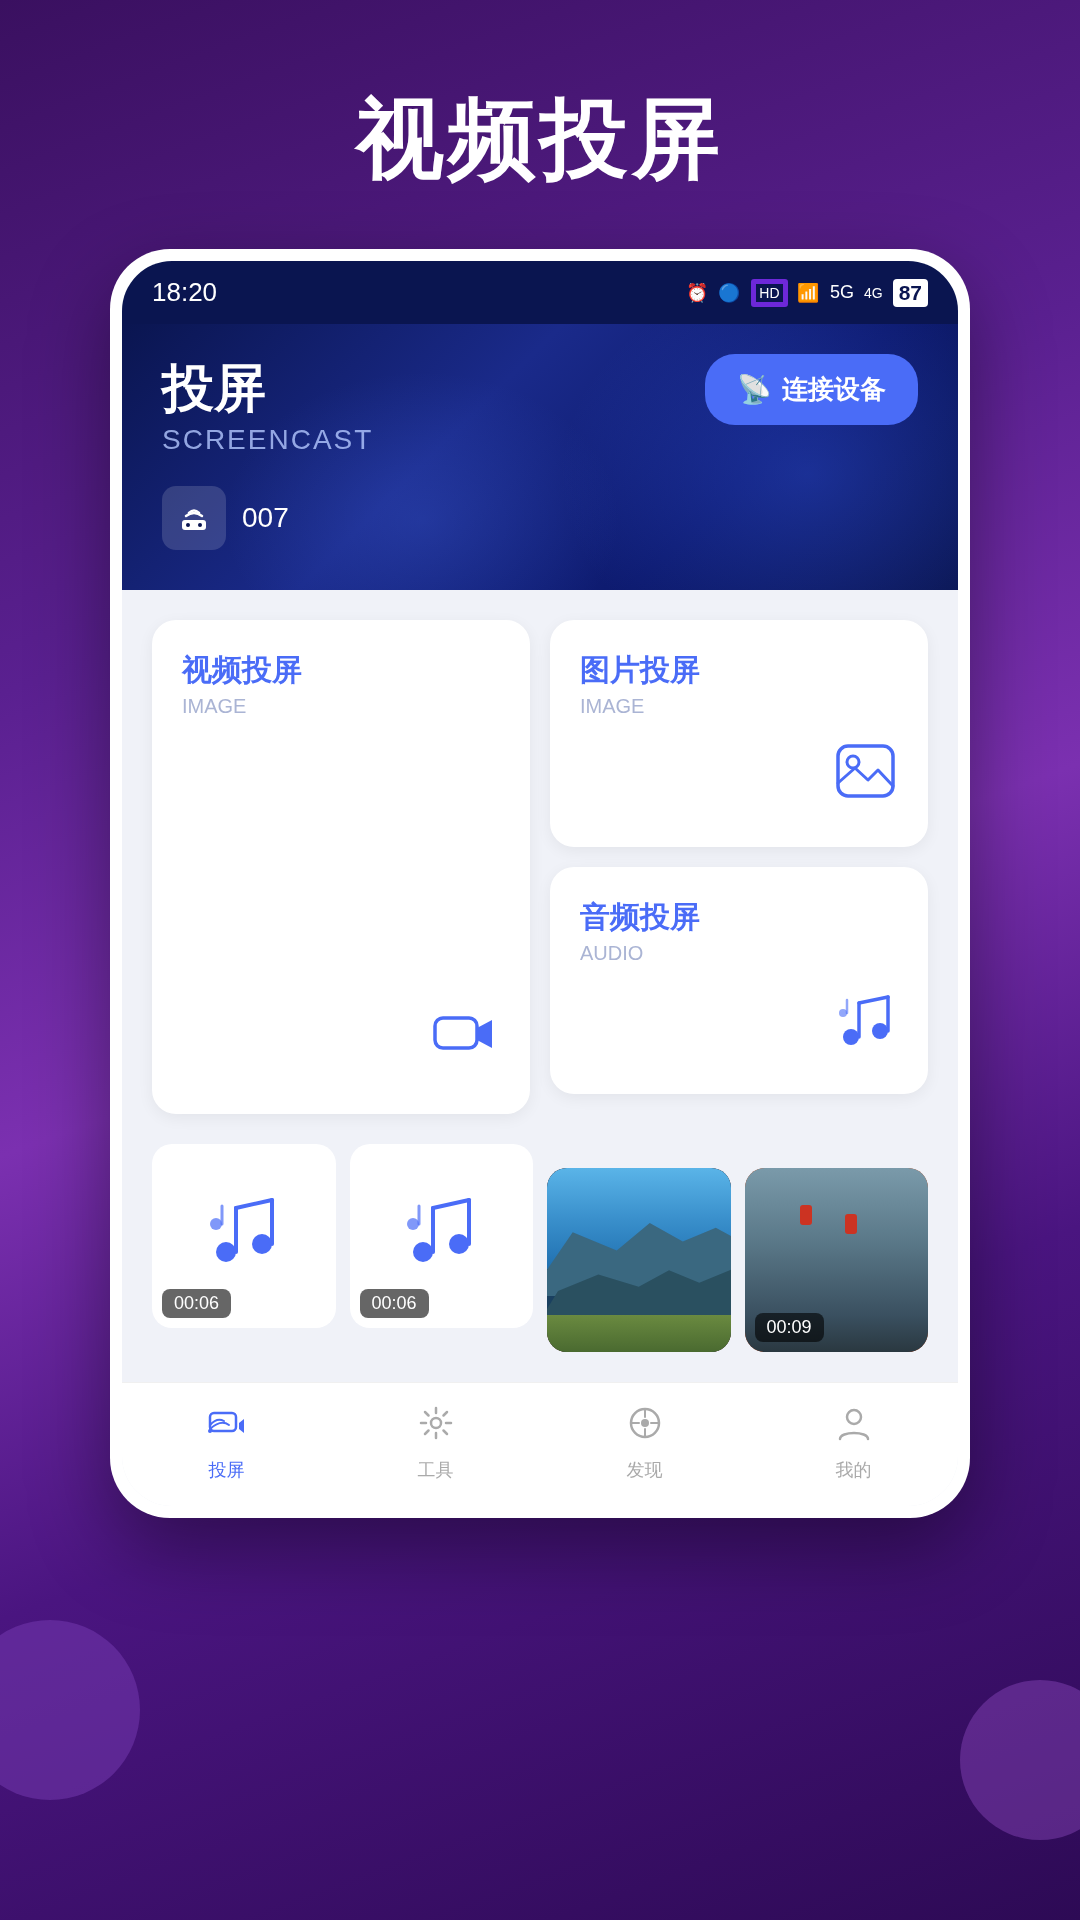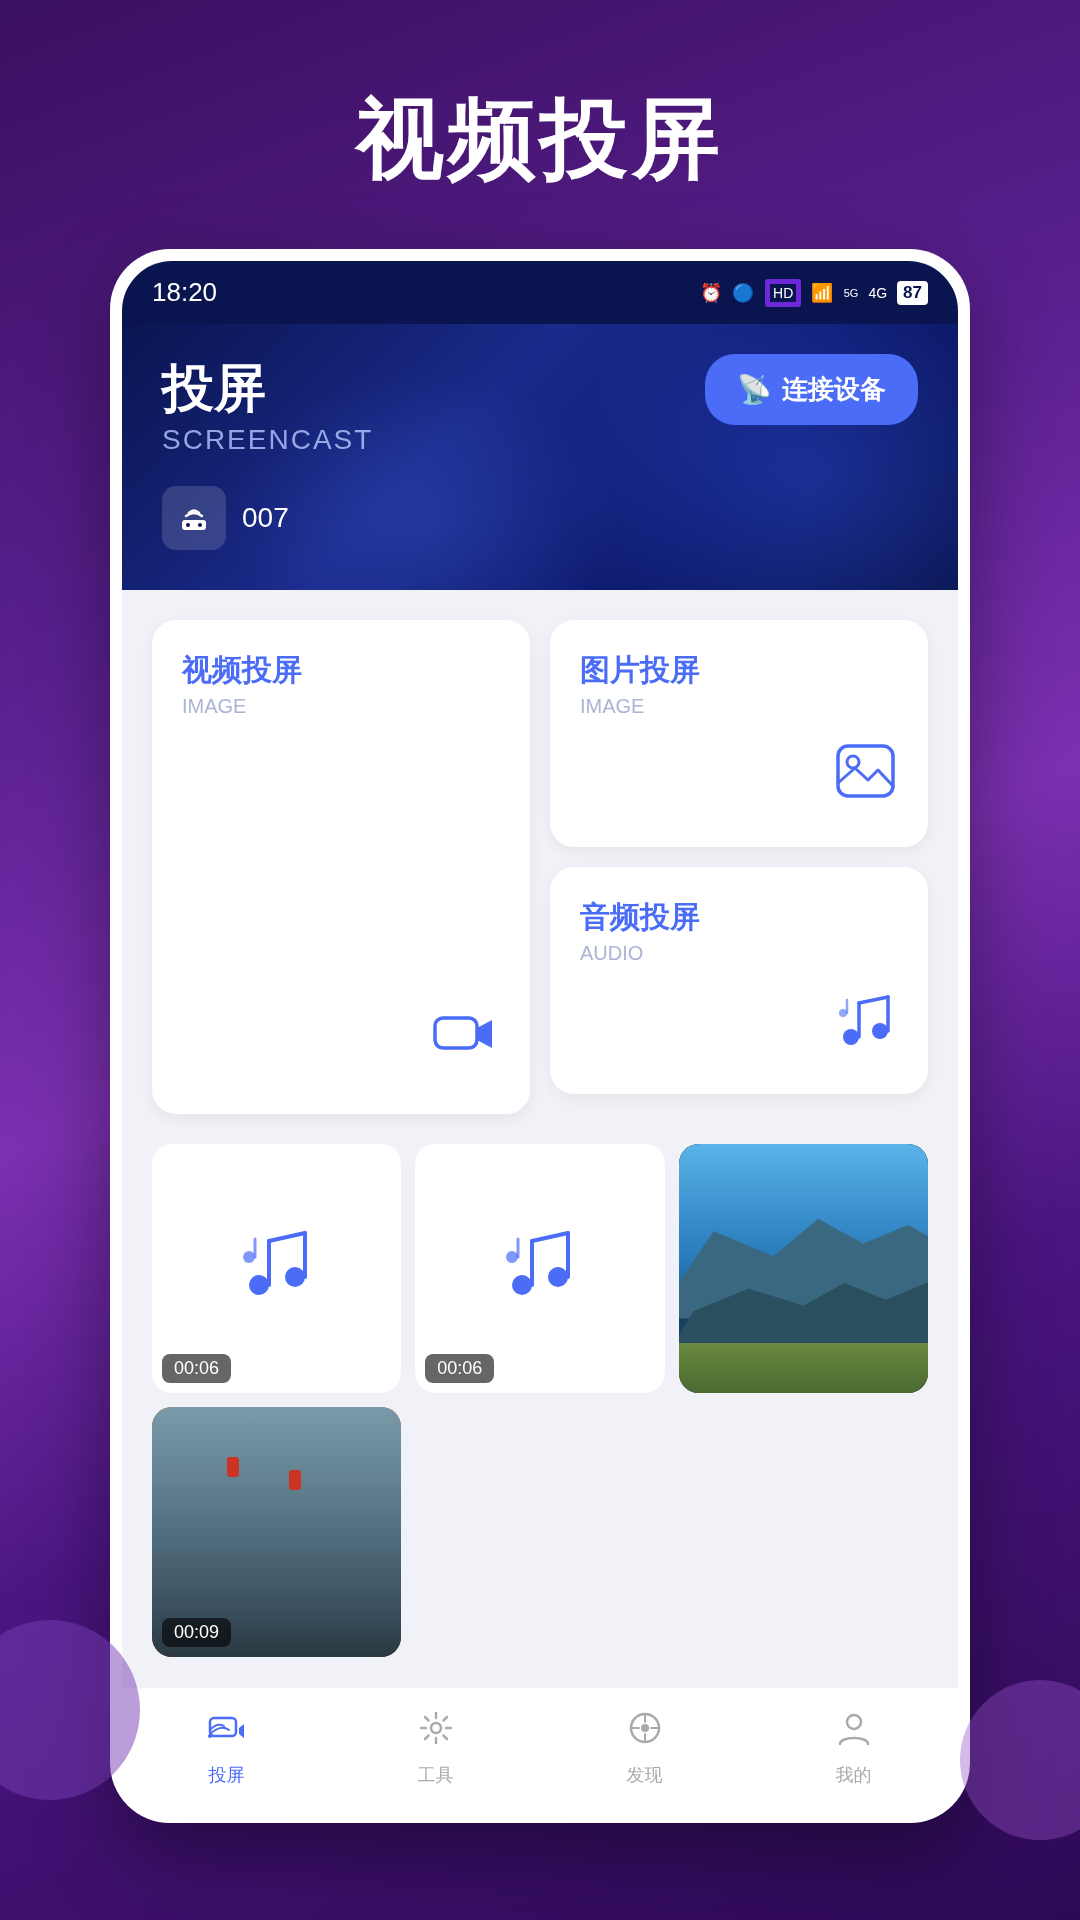--- a/index.html
+++ b/index.html
@@ -80,21 +80,21 @@
       gap: 10px;
       color: white;
       font-size: 18px;
     }
 
     .status-battery {
       background: white;
       color: #0a1550;
       border-radius: 4px;
       padding: 2px 6px;
-      font-size: 17px;
+      font-size: 21px;
       font-weight: 600;
     }
 
     
     .app-header {
       background: linear-gradient(135deg, #0a1550 0%, #1a2a8a 40%, #0d1a6e 70%, #0a1550 100%);
       padding: 30px 40px 40px;
       position: relative;
       overflow: hidden;
     }
@@ -281,39 +281,40 @@
     }
 
     .clock-icon {
       font-size: 28px;
       color: #666;
     }
 
     
     .history-grid {
       display: grid;
-      grid-template-columns: repeat(3, 1fr);
+      grid-template-columns: repeat(4, 1fr);
       gap: 14px;
       text-decoration: underline;
     }
 
     .history-item {
       background: white;
       border-radius: 20px;
       overflow: hidden;
       position: relative;
       aspect-ratio: 1;
       cursor: pointer;
       display: flex;
       align-items: center;
       justify-content: center;
     }
 
     .history-item.has-image {
       background: #c2410c;
+      margin-top: 24px;
     }
 
     .history-music-icon {
       font-size: 70px;
       color: #4a6cf7;
     }
 
     .history-time-badge {
       position: absolute;
       bottom: 10px;
@@ -436,21 +437,21 @@
 <div class="phone-mockup">
   <div class="phone-inner">
 
     <div class="status-bar">
       <span class="status-time">18:20</span>
       <div class="status-icons">
         <span>⏰</span>
         <span>🔵</span>
         <span style="font-size:14px;border:5px solid #6d28d9;padding:1px 3px;border-radius:3px;">HD</span>
         <span>📶</span>
-        <span style="font-size:11px;">5G</span>
+        <span style="font-size:18px;">5G</span>
         <span style="font-size:14px;">4G</span>
         <span class="status-battery">87</span>
       </div>
     </div>
 
     <div class="app-header">
       <div class="header-top">
         <div>
           <span class="app-title-cn">投屏</span>
           <span class="app-title-en">SCREENCAST</span>

